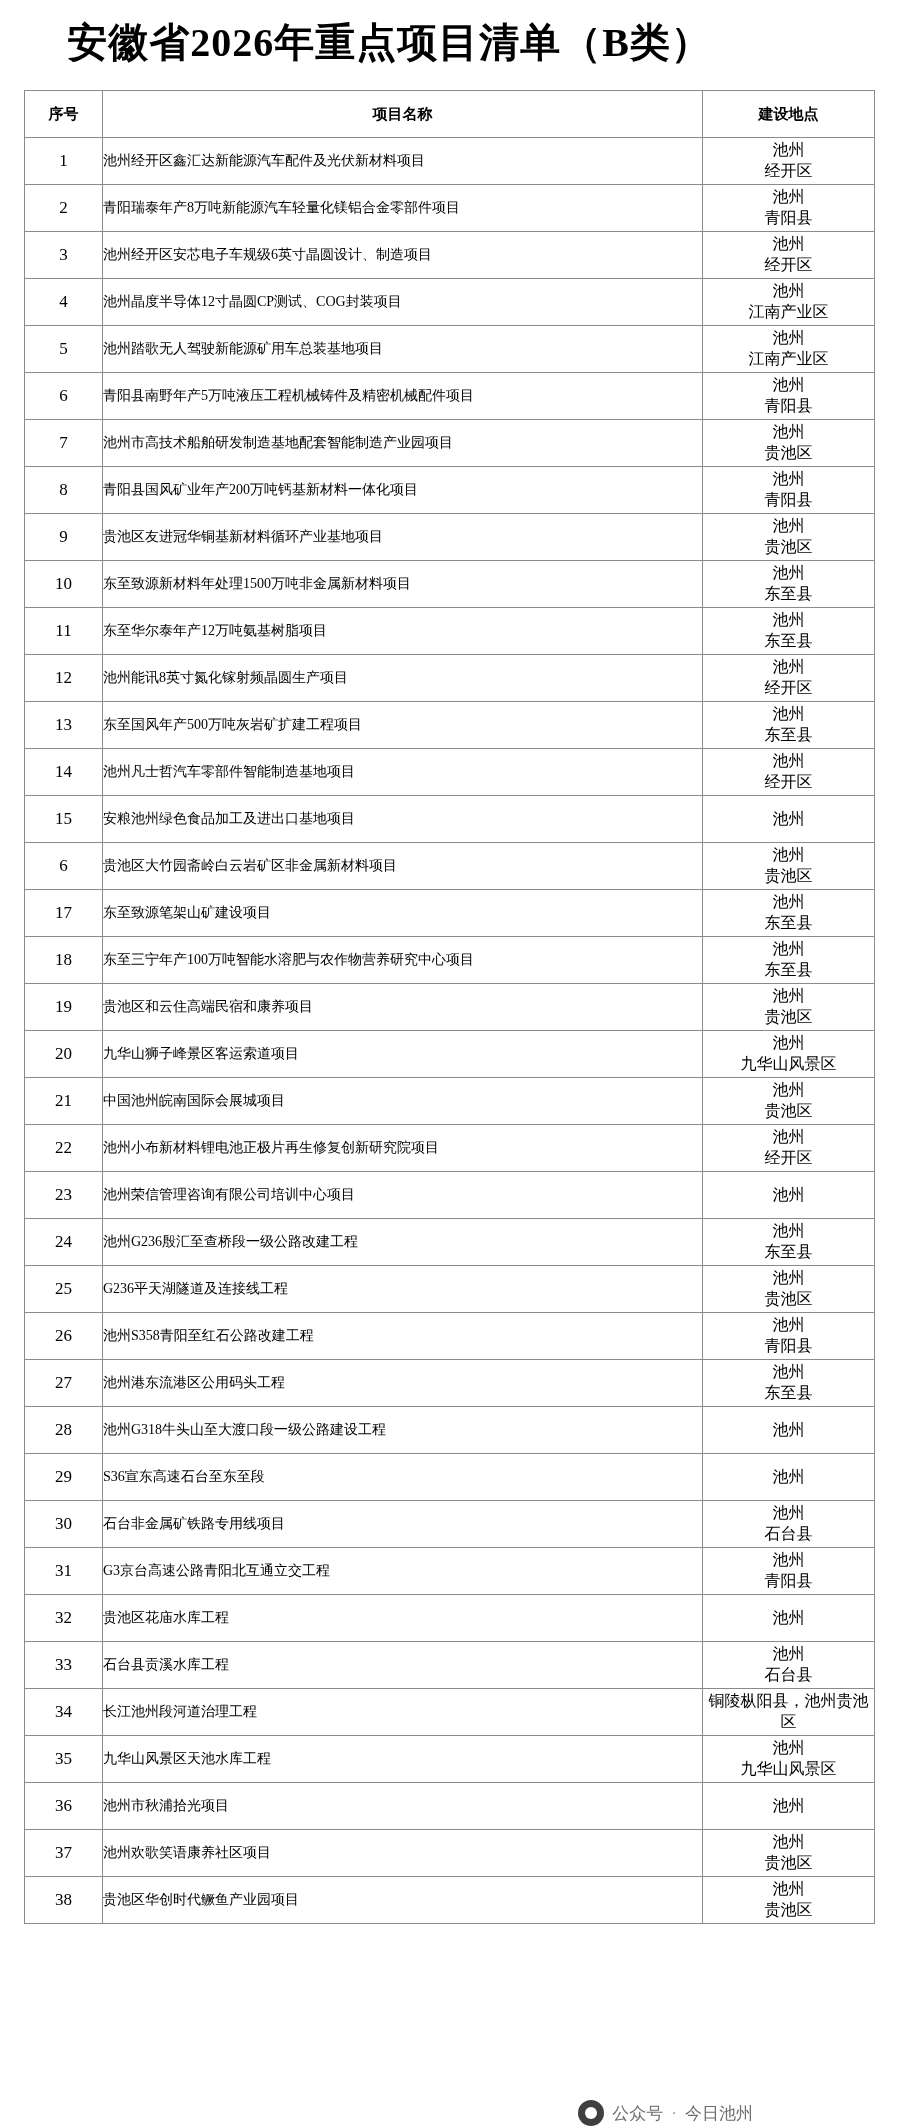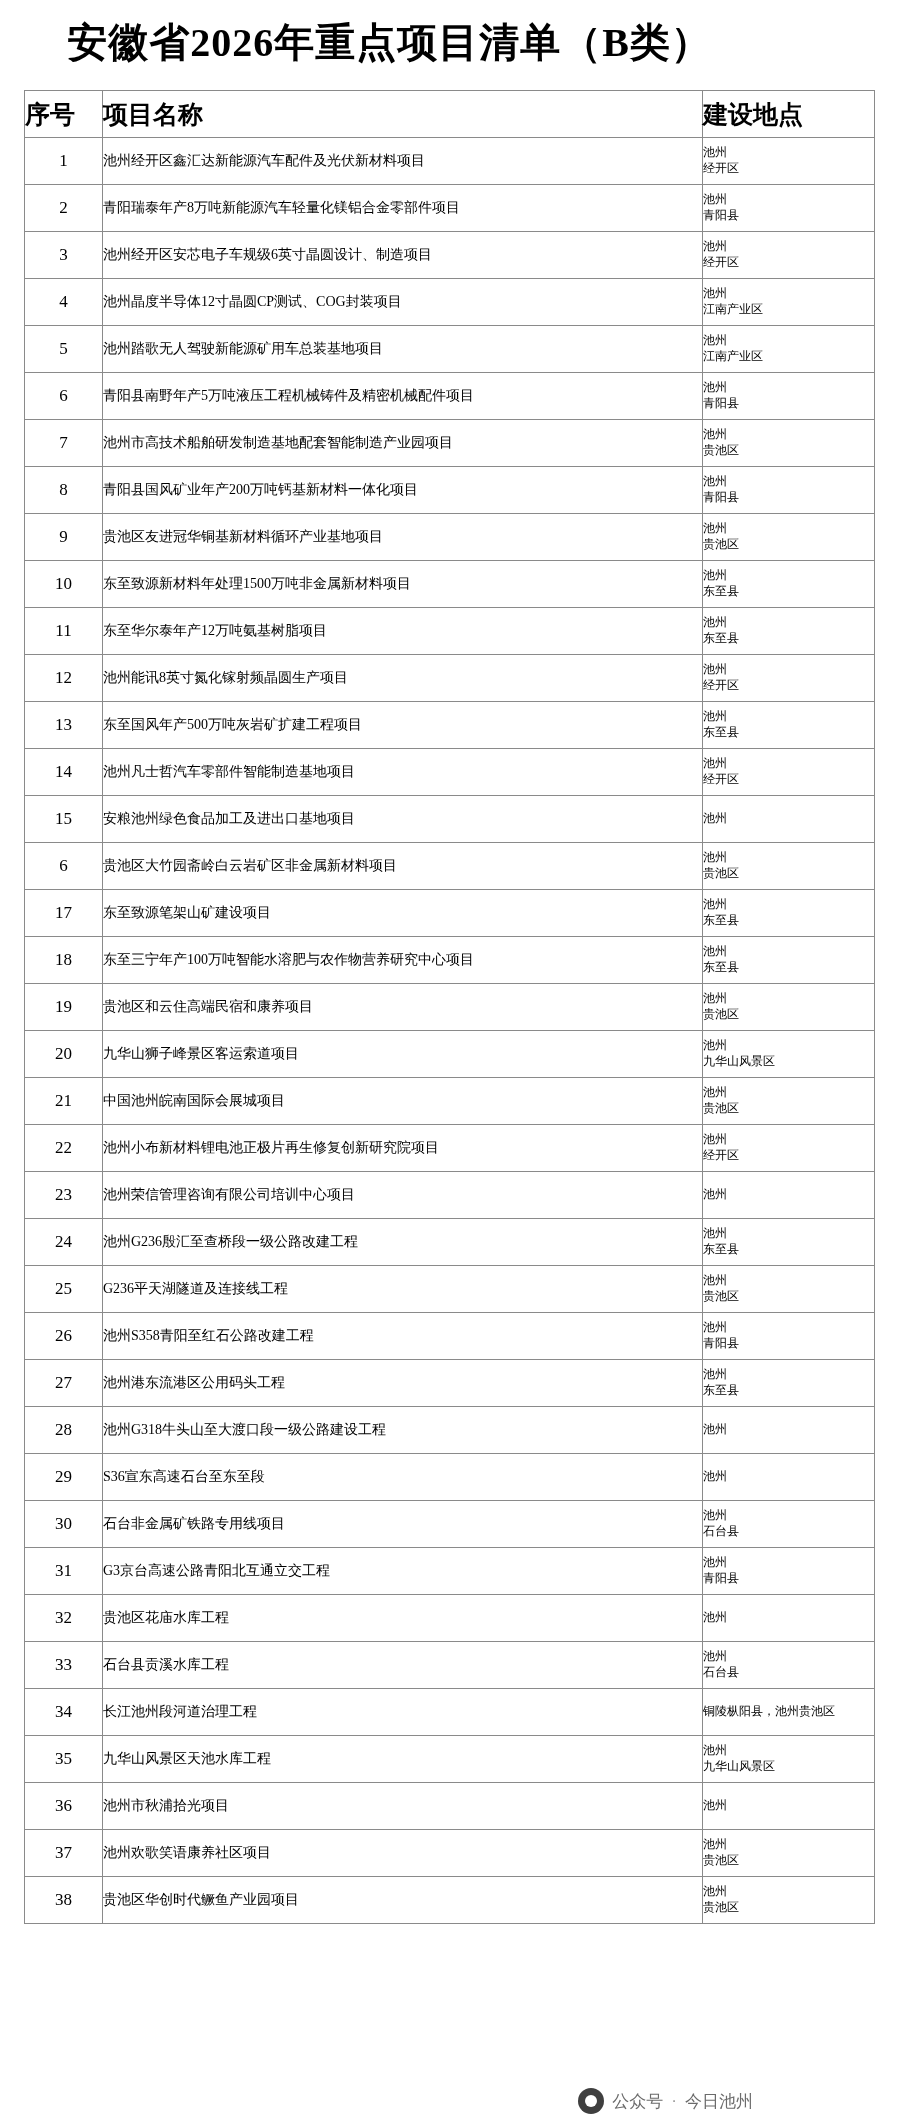--- a/index.html
+++ b/index.html
@@ -41,22 +41,22 @@
     font-size: 17px;
   }
   table.list th,
   table.list td {
     border: 1px solid #8a8a8a;
     padding: 0;
   }
   table.list thead th {
     height: 46px;
     font-weight: bold;
-    font-size: 25px;
-    text-align: left;
+    font-size: 15px;
+    text-align: center;
     vertical-align: middle;
     background: #ffffff;
   }
   col.c-idx { width: 78px; }
   col.c-name { width: 600px; }
   col.c-loc { width: 172px; }
 
   td.idx {
     text-align: center;
     vertical-align: middle;
@@ -64,34 +64,34 @@
     height: 46px;
   }
   td.name {
     text-align: left;
     vertical-align: middle;
     padding: 6px 8px 6px 14px;
     font-size: 14px;
     line-height: 1.35;
   }
   td.loc {
-    text-align: left;
+    text-align: center;
     vertical-align: middle;
-    font-size: 12px;
+    font-size: 16px;
     line-height: 1.3;
     padding: 4px 2px;
   }
   td.loc .l1 { display: block; }
   td.loc .l2 { display: block; }
   td.loc.single .l1 { display: block; }
 
   .footer-badge {
     position: absolute;
     right: 26px;
-    bottom: 12px;
+    bottom: 0;
     display: flex;
     align-items: center;
     gap: 8px;
     font-family: "Liberation Sans", sans-serif;
     font-size: 17px;
     color: #6b6b6b;
   }
   .footer-badge .dot {
     width: 26px;
     height: 26px;

